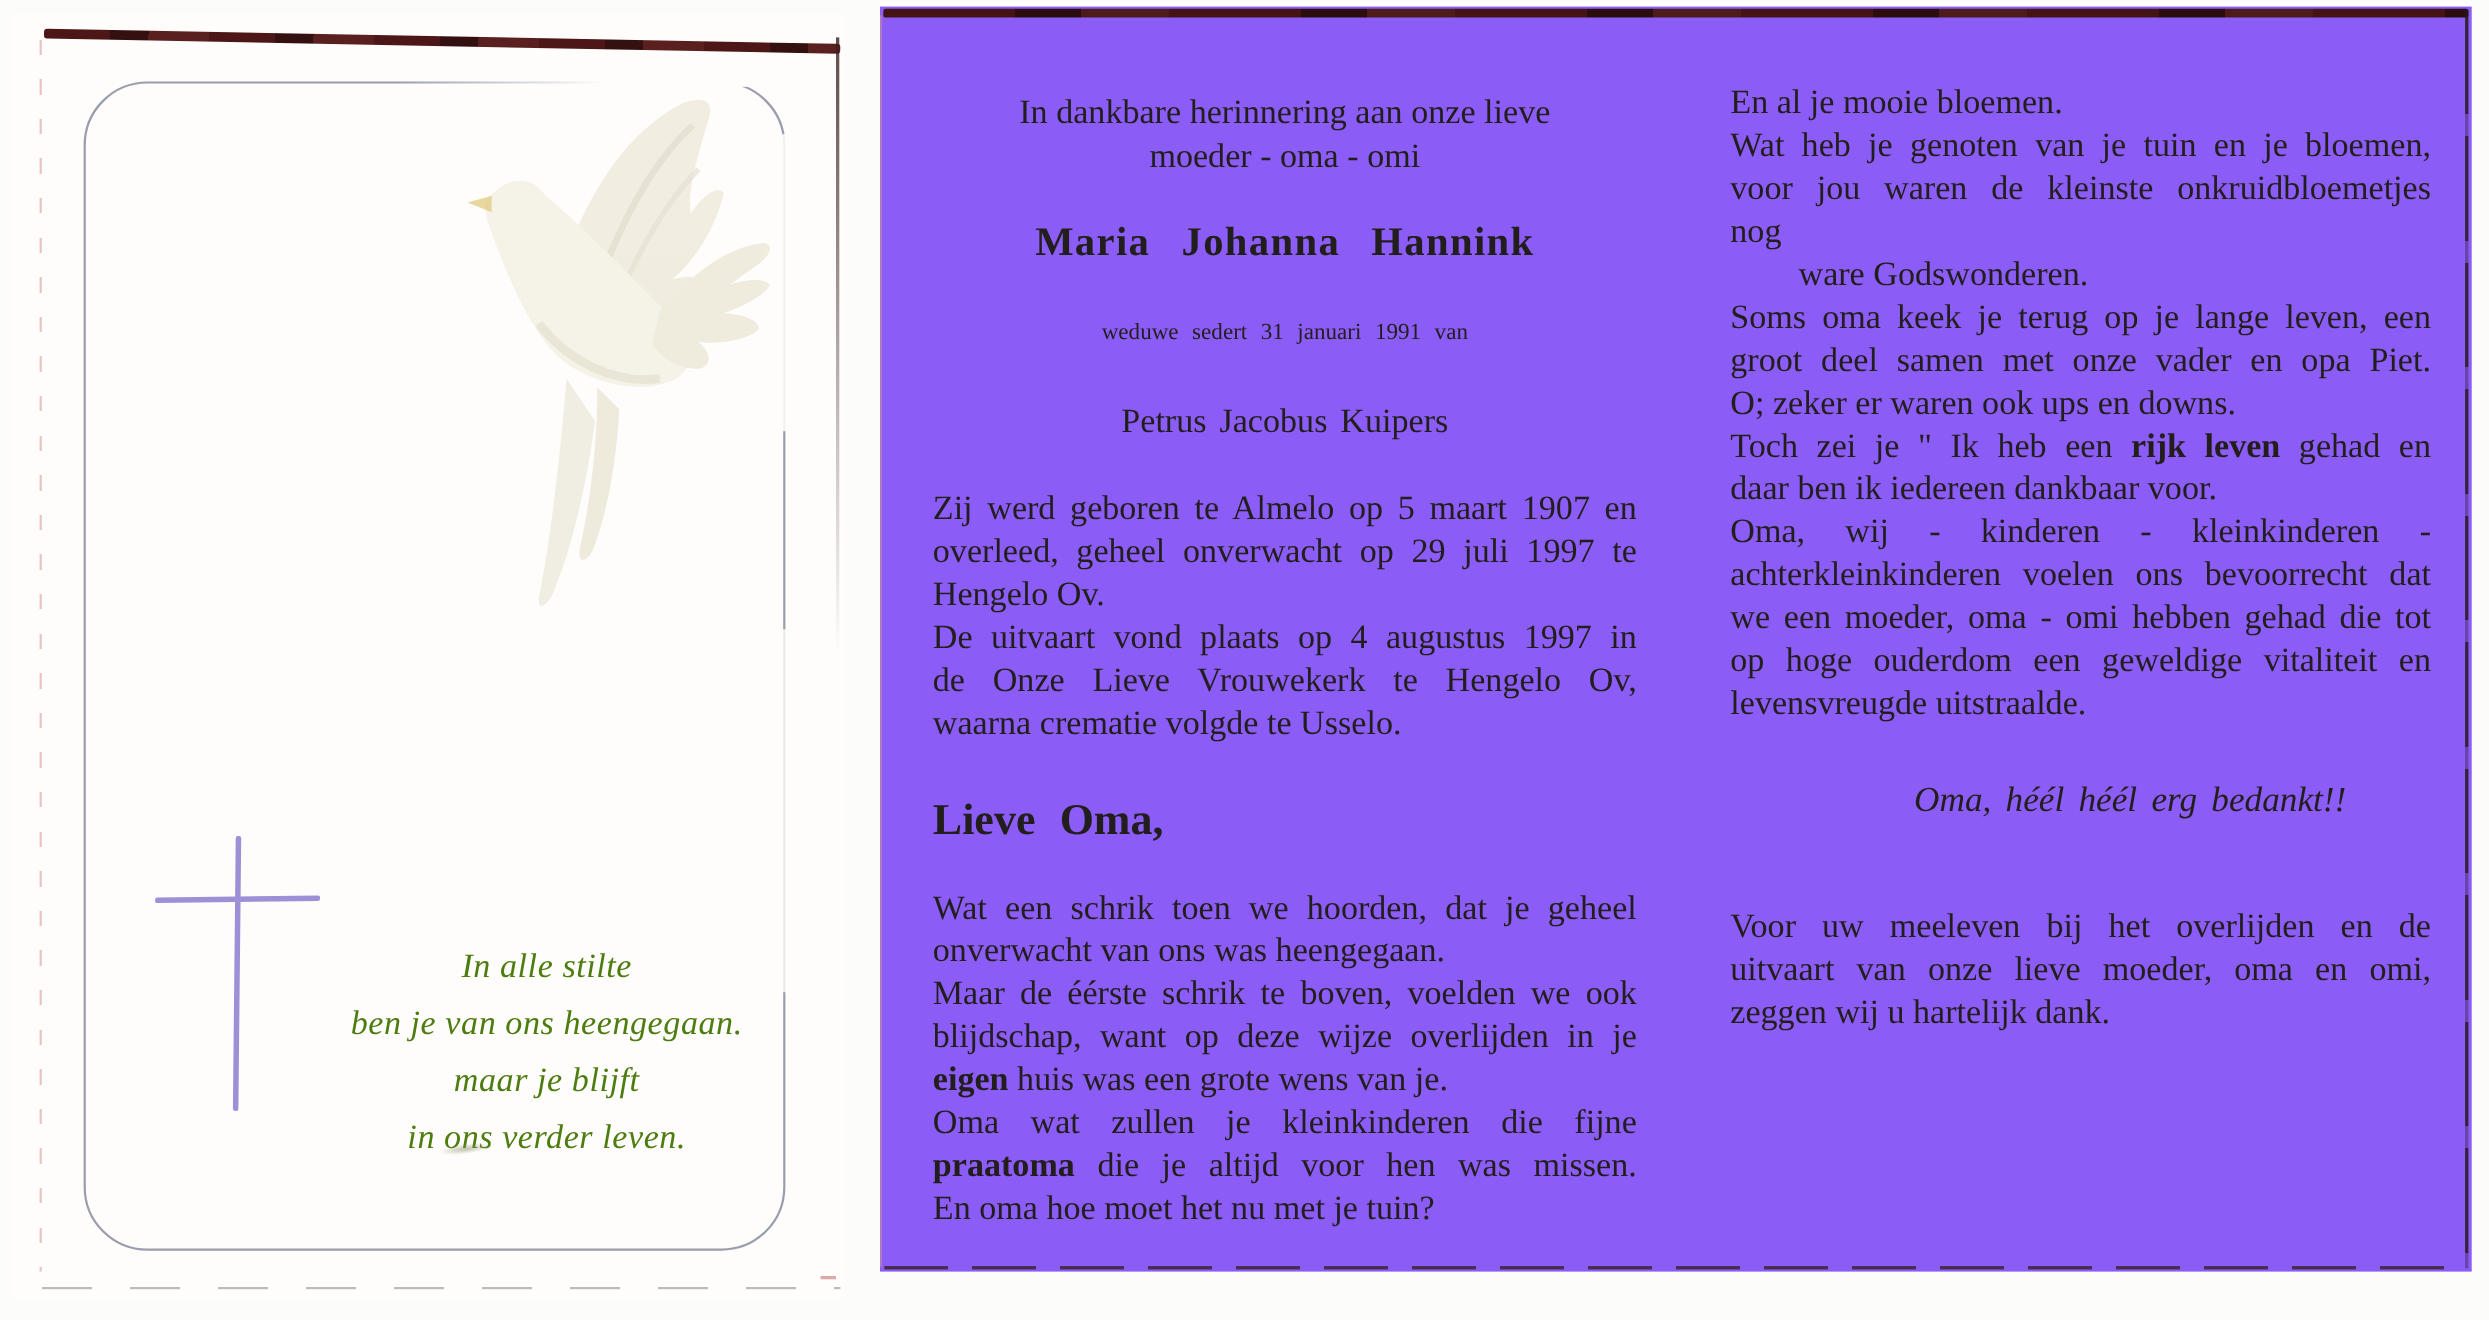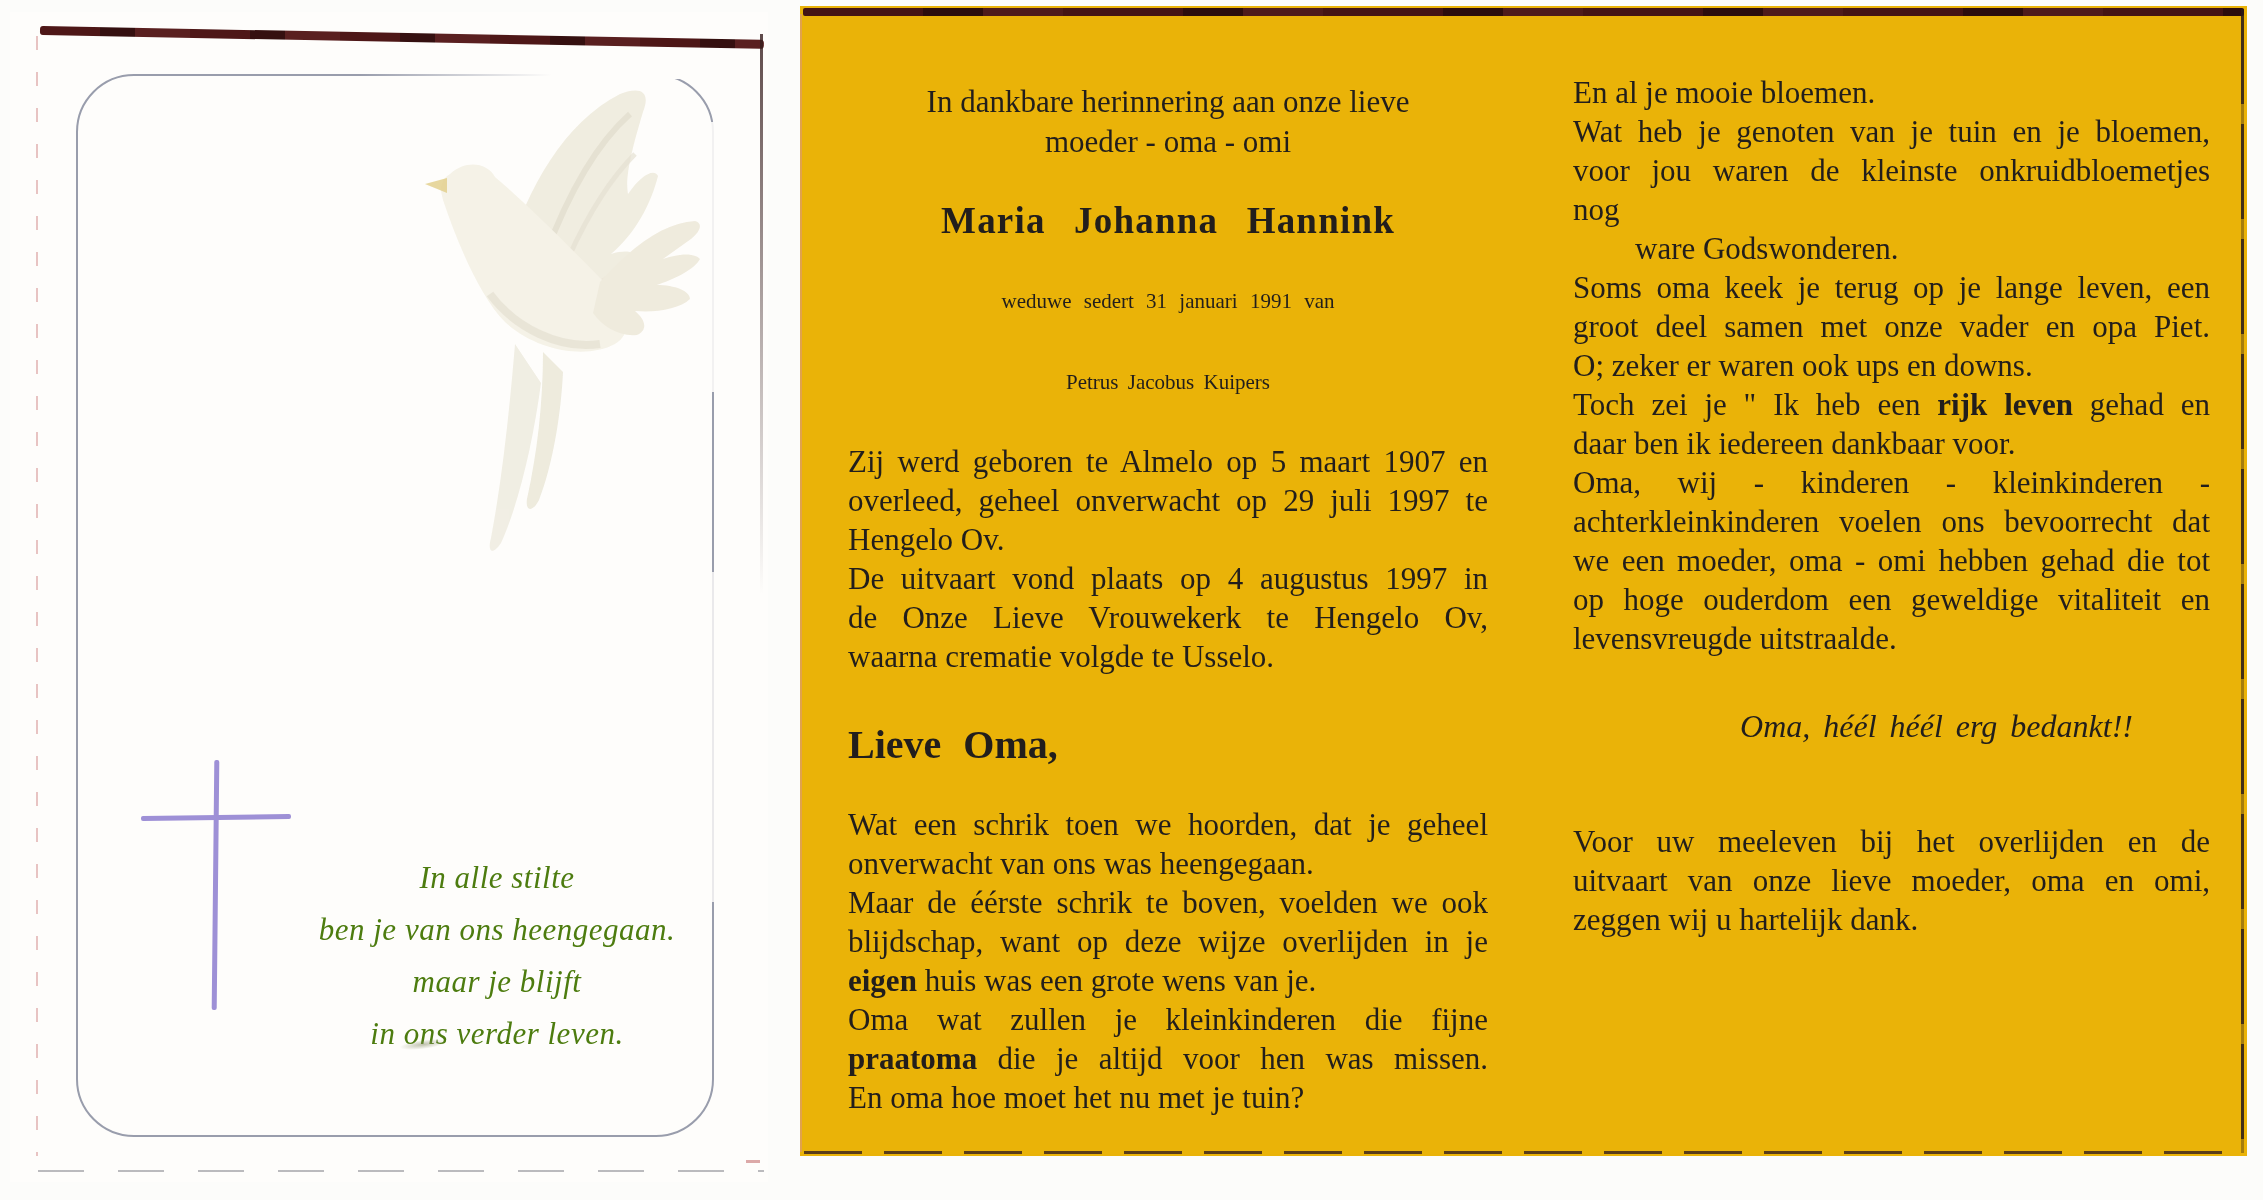--- a/index.html
+++ b/index.html
@@ -51,21 +51,21 @@
     background:radial-gradient(ellipse,rgba(138,144,108,.55),rgba(138,144,108,0) 72%);
     transform:rotate(-7deg);
   }
   .front-bottom-edge{
     position:absolute;left:28px;top:1158px;width:726px;height:2px;
     background:repeating-linear-gradient(to right,rgba(120,120,128,.5) 0 46px,rgba(120,120,128,0) 46px 80px);
   }
   .red-speck{position:absolute;left:736px;top:1148px;width:14px;height:3px;background:rgba(185,85,85,.5);}
 
   
-  #card-inside{position:absolute;left:800px;top:6px;width:1447px;height:1150px;background:#eab308;}
+  #card-inside{position:absolute;left:800px;top:6px;width:1447px;height:1150px;background:#8b5cf6;}
   .inside-top-edge{
     position:absolute;left:3px;top:2px;width:1441px;height:8px;border-radius:2px;
     background:repeating-linear-gradient(to right,#441414 0 120px,#2c0d0d 120px 180px,#4e1b1b 180px 260px);
   }
   .inside-right-edge{
     position:absolute;left:1441px;top:3px;width:3px;height:1144px;
     background:repeating-linear-gradient(to bottom,rgba(38,24,24,.85) 0 95px,rgba(38,24,24,.35) 95px 115px);
   }
   .inside-bottom-edge{
     position:absolute;left:4px;top:1145px;width:1438px;height:3px;
@@ -82,21 +82,21 @@
   .j{text-align:justify;text-align-last:justify;}
   .ind{padding-left:62px;}
   .b{font-weight:bold;}
   #dedication{top:76px;text-align:center;}
   #dedication .tline{height:40px;line-height:40px;}
   #deceased-name{
     top:194px;text-align:center;font-size:37px;font-weight:bold;
     word-spacing:18px;letter-spacing:1.2px;line-height:42px;
   }
   #widow-line{top:276px;text-align:center;word-spacing:7px;font-size:21px;line-height:39px;}
-  #husband-name{top:357px;text-align:center;word-spacing:4px;font-size:21px;line-height:39px;}
+  #husband-name{top:357px;text-align:center;word-spacing:4px;font-size:31px;line-height:39px;}
   #biography{top:436px;}
   #salutation{top:719px;font-weight:bold;font-size:40px;word-spacing:12px;line-height:40px;}
   #letter-1{top:799px;}
   #letter-2{top:67px;}
   #thanks-line{
     top:700px;text-align:center;padding-left:90px;width:547px;
     font-style:italic;font-size:32px;line-height:40px;word-spacing:5px;
   }
   #acknowledgement{top:816px;}
   #signature{left:313px;top:972px;width:324px;}

